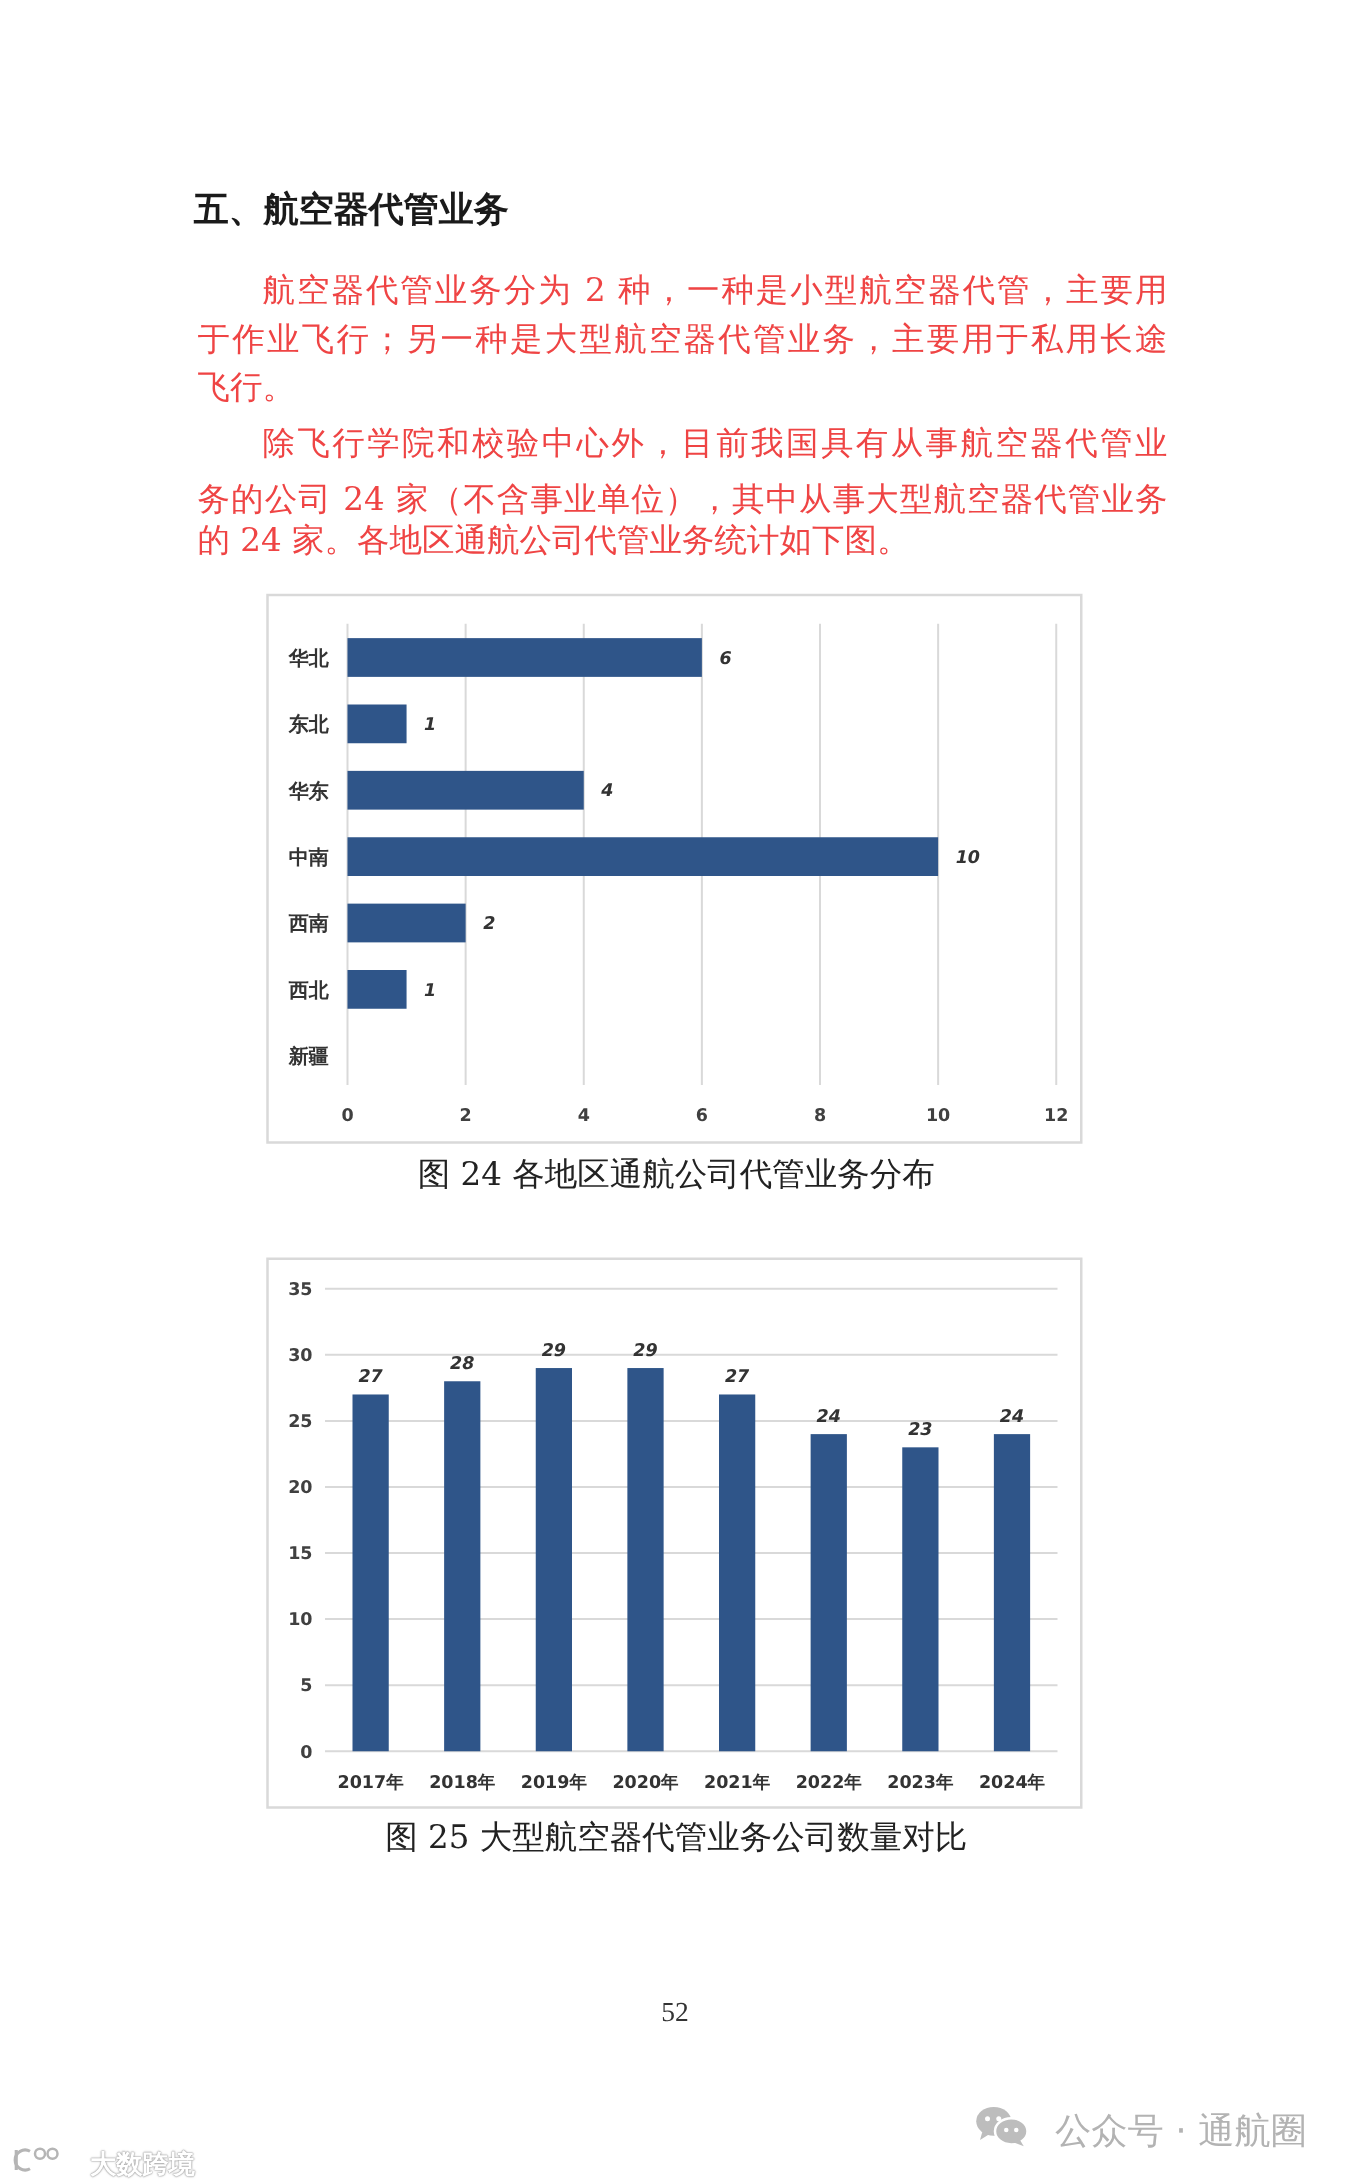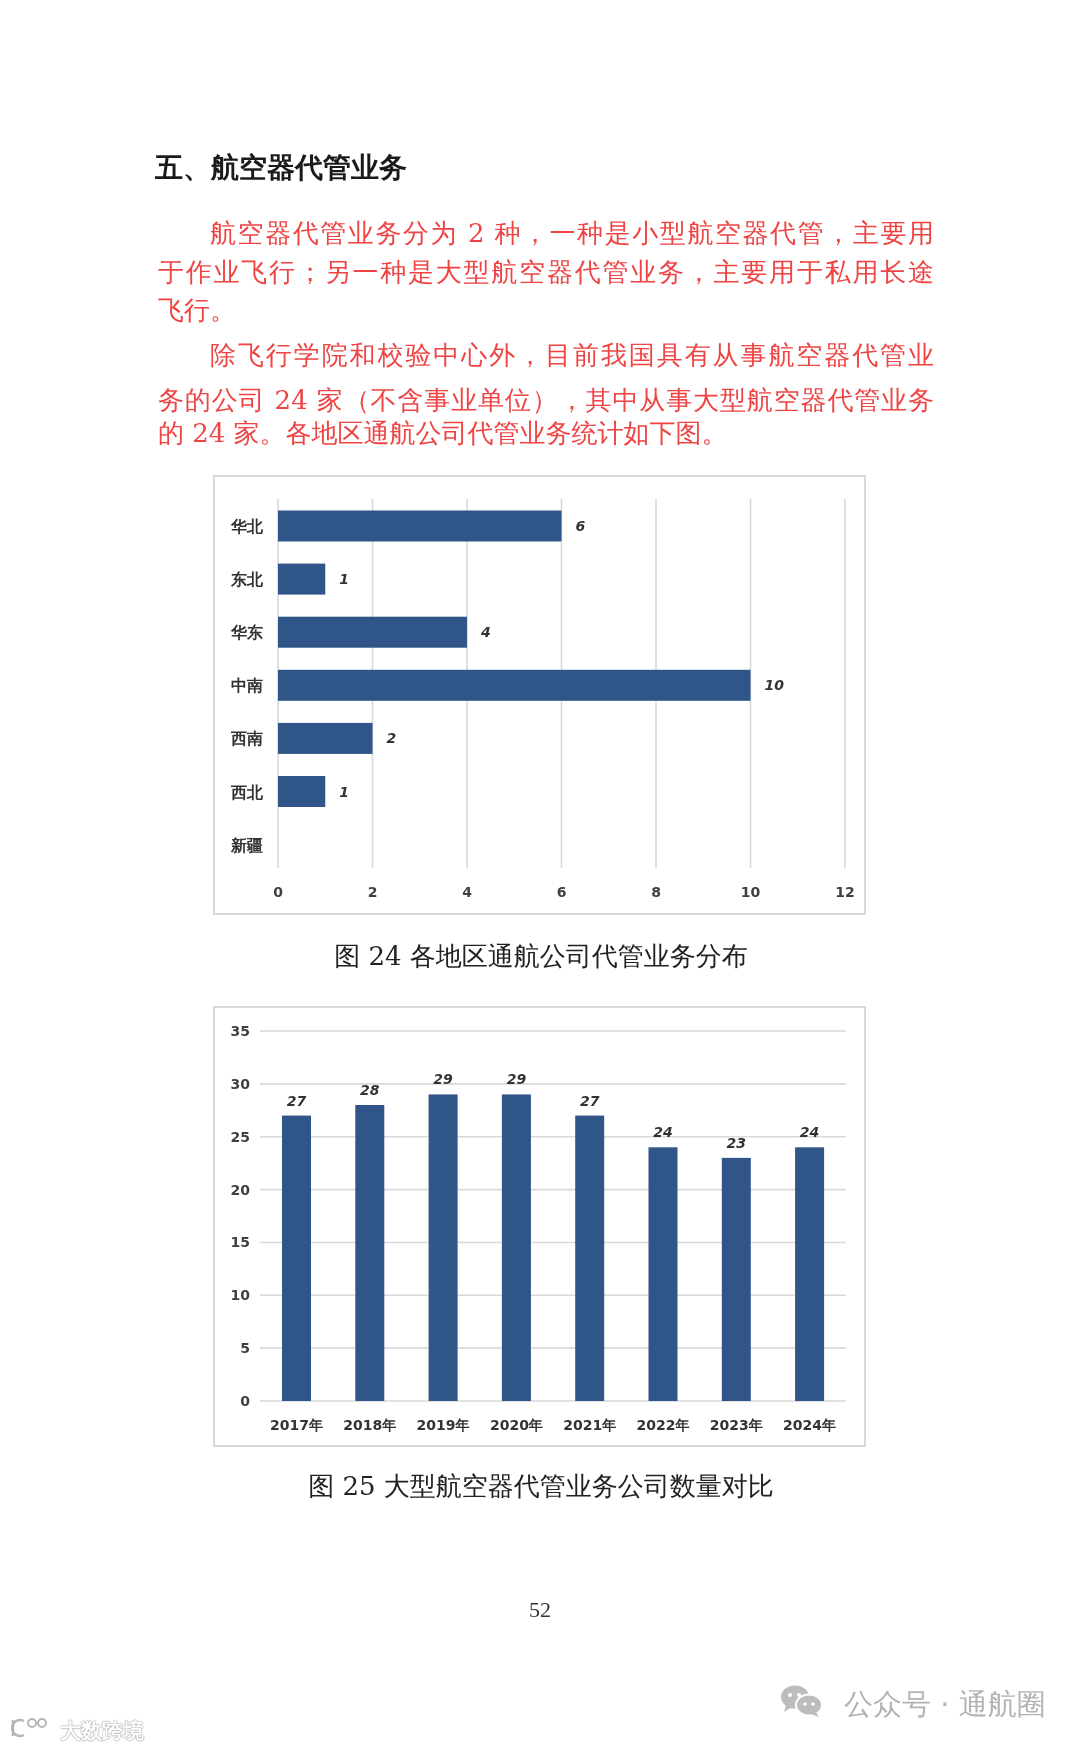--- a/index.html
+++ b/index.html
@@ -5,26 +5,26 @@
   html, body { margin:0; padding:0; background:#ffffff; }
   body { width:1080px; height:1746px; position:relative; overflow:hidden;
          font-family:"DejaVu Serif","Liberation Serif",serif; color:#1e1e1e; }
   .abs { position:absolute; }
   .heading { left:155px; top:151px; font-family:"DejaVu Sans","Liberation Sans",sans-serif;
              font-weight:bold; font-size:28px; line-height:34px; letter-spacing:0px; color:#1a1a1a; white-space:nowrap; }
   .para-line { left:158px; width:776px; font-size:26px; line-height:30px; color:#ef4444; white-space:nowrap;
                font-family:"DejaVu Serif","Liberation Serif",serif; font-weight:400; }
   .justify { text-align:justify; text-align-last:justify; }
   .chart-box { border:2px solid #d9d9d9; background:#fff; box-sizing:border-box; }
-  .caption { font-size:26px; line-height:30px; color:#222; white-space:nowrap; transform:translateX(-50%);margin-top:16px; }
+  .caption { font-size:26px; line-height:30px; color:#222; white-space:nowrap; transform:translateX(-50%); }
   .page-num { left:540px; top:1597px; transform:translateX(-50%); font-family:"Liberation Serif",serif;
               font-size:22px; color:#333; }
   .wm-right { left:780px; top:1684px; display:flex; align-items:center; gap:20px; color:#b3b3b3;
               font-family:"DejaVu Sans","Liberation Sans",sans-serif; font-size:29px; white-space:nowrap; }
-  .wm-left { left:10px; top:1716px; display:flex; align-items:center; gap:6px; color:#ffffff;
+  .wm-left { left:10px; top:1716px; display:flex; align-items:center; gap:18px; color:#ffffff;
              font-family:"DejaVu Sans","Liberation Sans",sans-serif; font-size:21px; font-weight:bold;
              text-shadow:0 0 1px #9a9a9a, 0 0 1px #9a9a9a, 0 0 2px #bbb; white-space:nowrap; }
   svg text { font-family:"DejaVu Sans","Liberation Sans",sans-serif; }
 </style>
 </head>
 <body>
 
 <div class="abs heading">五、航空器代管业务</div>
 
 <div class="abs para-line justify" style="top:218px; left:210px; width:724px;">航空器代管业务分为 2 种，一种是小型航空器代管，主要用</div>

